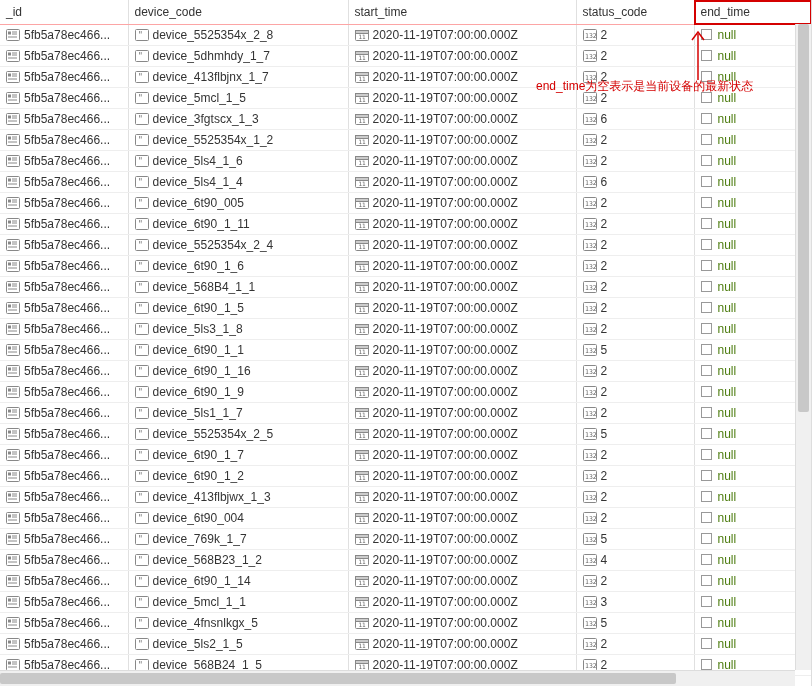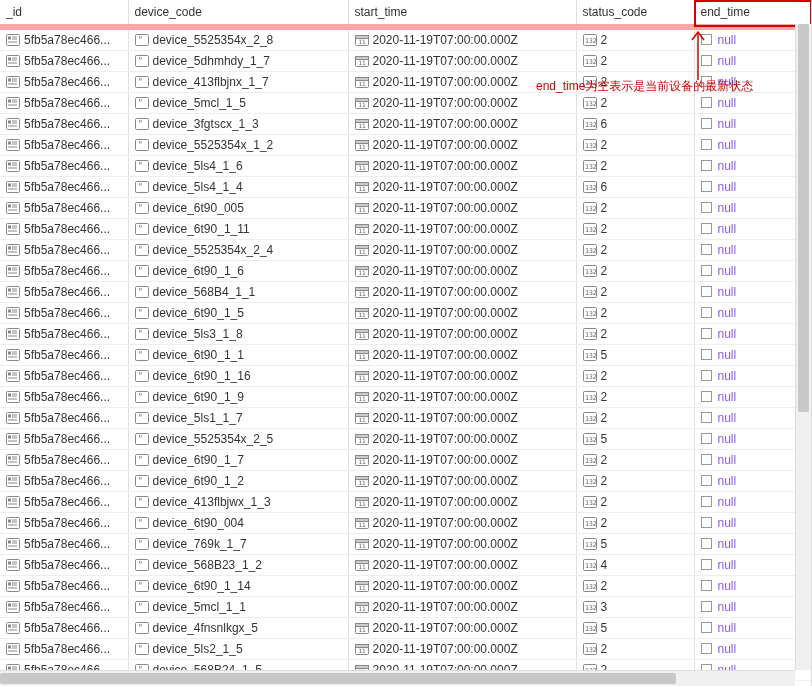--- a/index.html
+++ b/index.html
@@ -34,21 +34,21 @@
     line-height: 20px;
     white-space: nowrap;
     overflow: hidden;
     text-overflow: ellipsis;
     vertical-align: middle;
   }
   th {
     background: #fff;
     font-weight: normal;
     color: #333;
-    border-bottom: 6px solid #fca5a5;
+    border-bottom: 1px solid #fca5a5;
     height: 24px;
     line-height: 24px;
   }
   th.highlight {
     outline: 2px solid #d40000;
     outline-offset: -2px;
   }
   col.c-id    { width: 128px; }
   col.c-dev   { width: 220px; }
   col.c-start { width: 228px; }
@@ -59,21 +59,21 @@
     display: inline-block;
     width: 14px;
     height: 12px;
     margin-right: 4px;
     vertical-align: middle;
     position: relative;
     top: -1px;
   }
   .icon svg { display: block; }
   .bold { font-weight: normal; }
-  .grey { color: #8b5cf6; }
+  .grey { color: #4d7c0f; }
   .checkbox-box {
     display: inline-block;
     width: 11px;
     height: 11px;
     border: 1px solid #999;
     background: #fff;
     margin-right: 6px;
     vertical-align: middle;
     position: relative;
     top: -1px;

